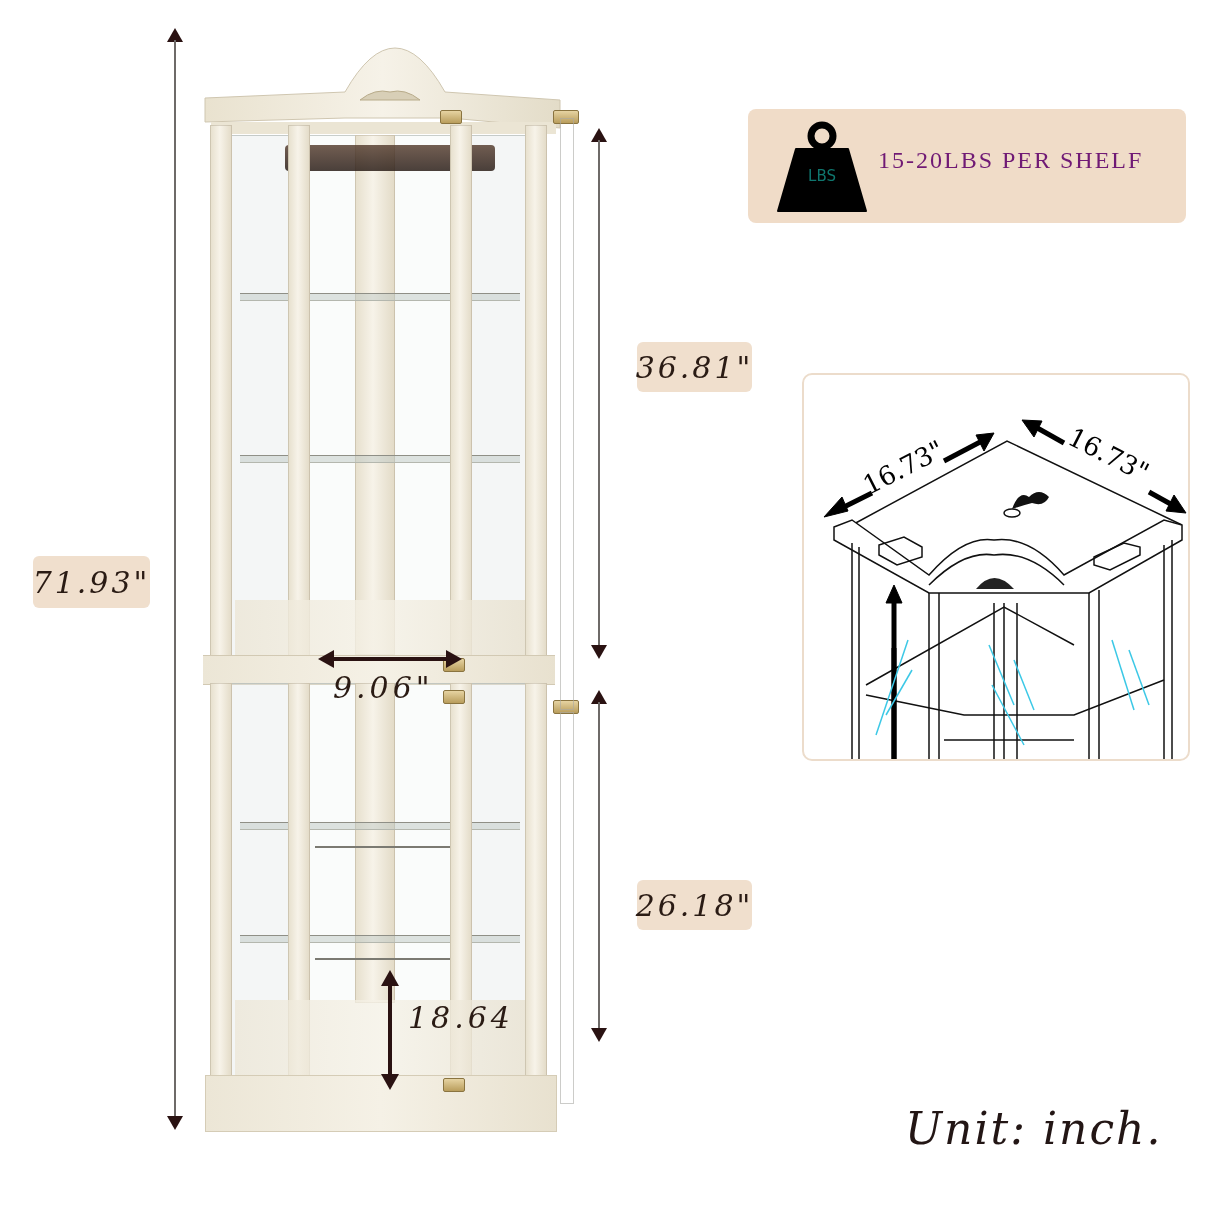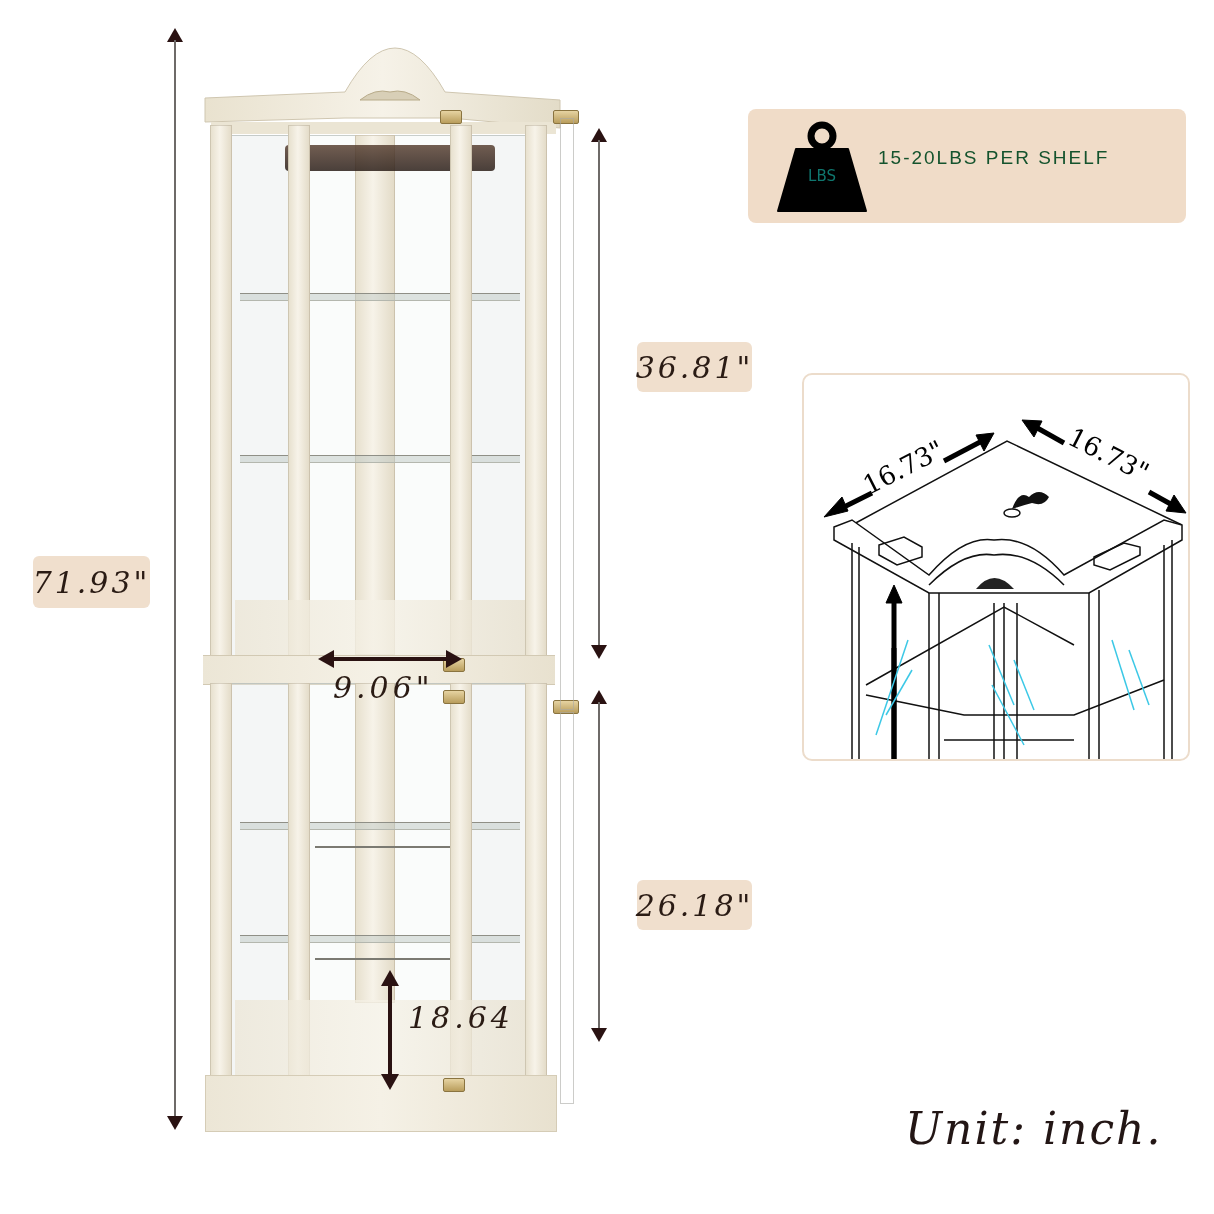--- a/index.html
+++ b/index.html
@@ -32,21 +32,21 @@
     .inner-arrow-v { position: absolute; width: 4px; background: #2a1212; }
     .tri-l { position: absolute; width: 0; height: 0; border-top: 9px solid transparent; border-bottom: 9px solid transparent; border-right: 16px solid #2a1212; }
     .tri-r { position: absolute; width: 0; height: 0; border-top: 9px solid transparent; border-bottom: 9px solid transparent; border-left: 16px solid #2a1212; }
     .tri-u { position: absolute; width: 0; height: 0; border-left: 9px solid transparent; border-right: 9px solid transparent; border-bottom: 16px solid #2a1212; }
     .tri-d { position: absolute; width: 0; height: 0; border-left: 9px solid transparent; border-right: 9px solid transparent; border-top: 16px solid #2a1212; }
 
     .overlay-text { position: absolute; font-family: "DejaVu Serif", serif; font-style: italic; color: #2a1b14; font-size: 30px; letter-spacing: 4px; }
 
     
     .weight-badge { position: absolute; left: 748px; top: 109px; width: 438px; height: 114px; background: #f0dcc8; border-radius: 8px; }
-    .weight-text { position: absolute; left: 130px; top: 38px; font-family: Liberation Sans, sans-serif; font-size: 19px; color: #14532d; letter-spacing: 2px; }
+    .weight-text { position: absolute; left: 130px; top: 38px; font-family: Liberation Serif, serif; font-size: 24px; color: #701a75; letter-spacing: 2px; }
 
     
     .diagram-card { position: absolute; left: 802px; top: 373px; width: 384px; height: 384px; border: 2px solid #ecdccb; border-radius: 10px; background: #ffffff; overflow: hidden; }
 
     .unit-text { position: absolute; left: 905px; top: 1103px; font-family: "DejaVu Serif", serif; font-style: italic; font-size: 44px; color: #231615; letter-spacing: 2px; }
   </style>
 </head>
 <body>
 
 <div>

